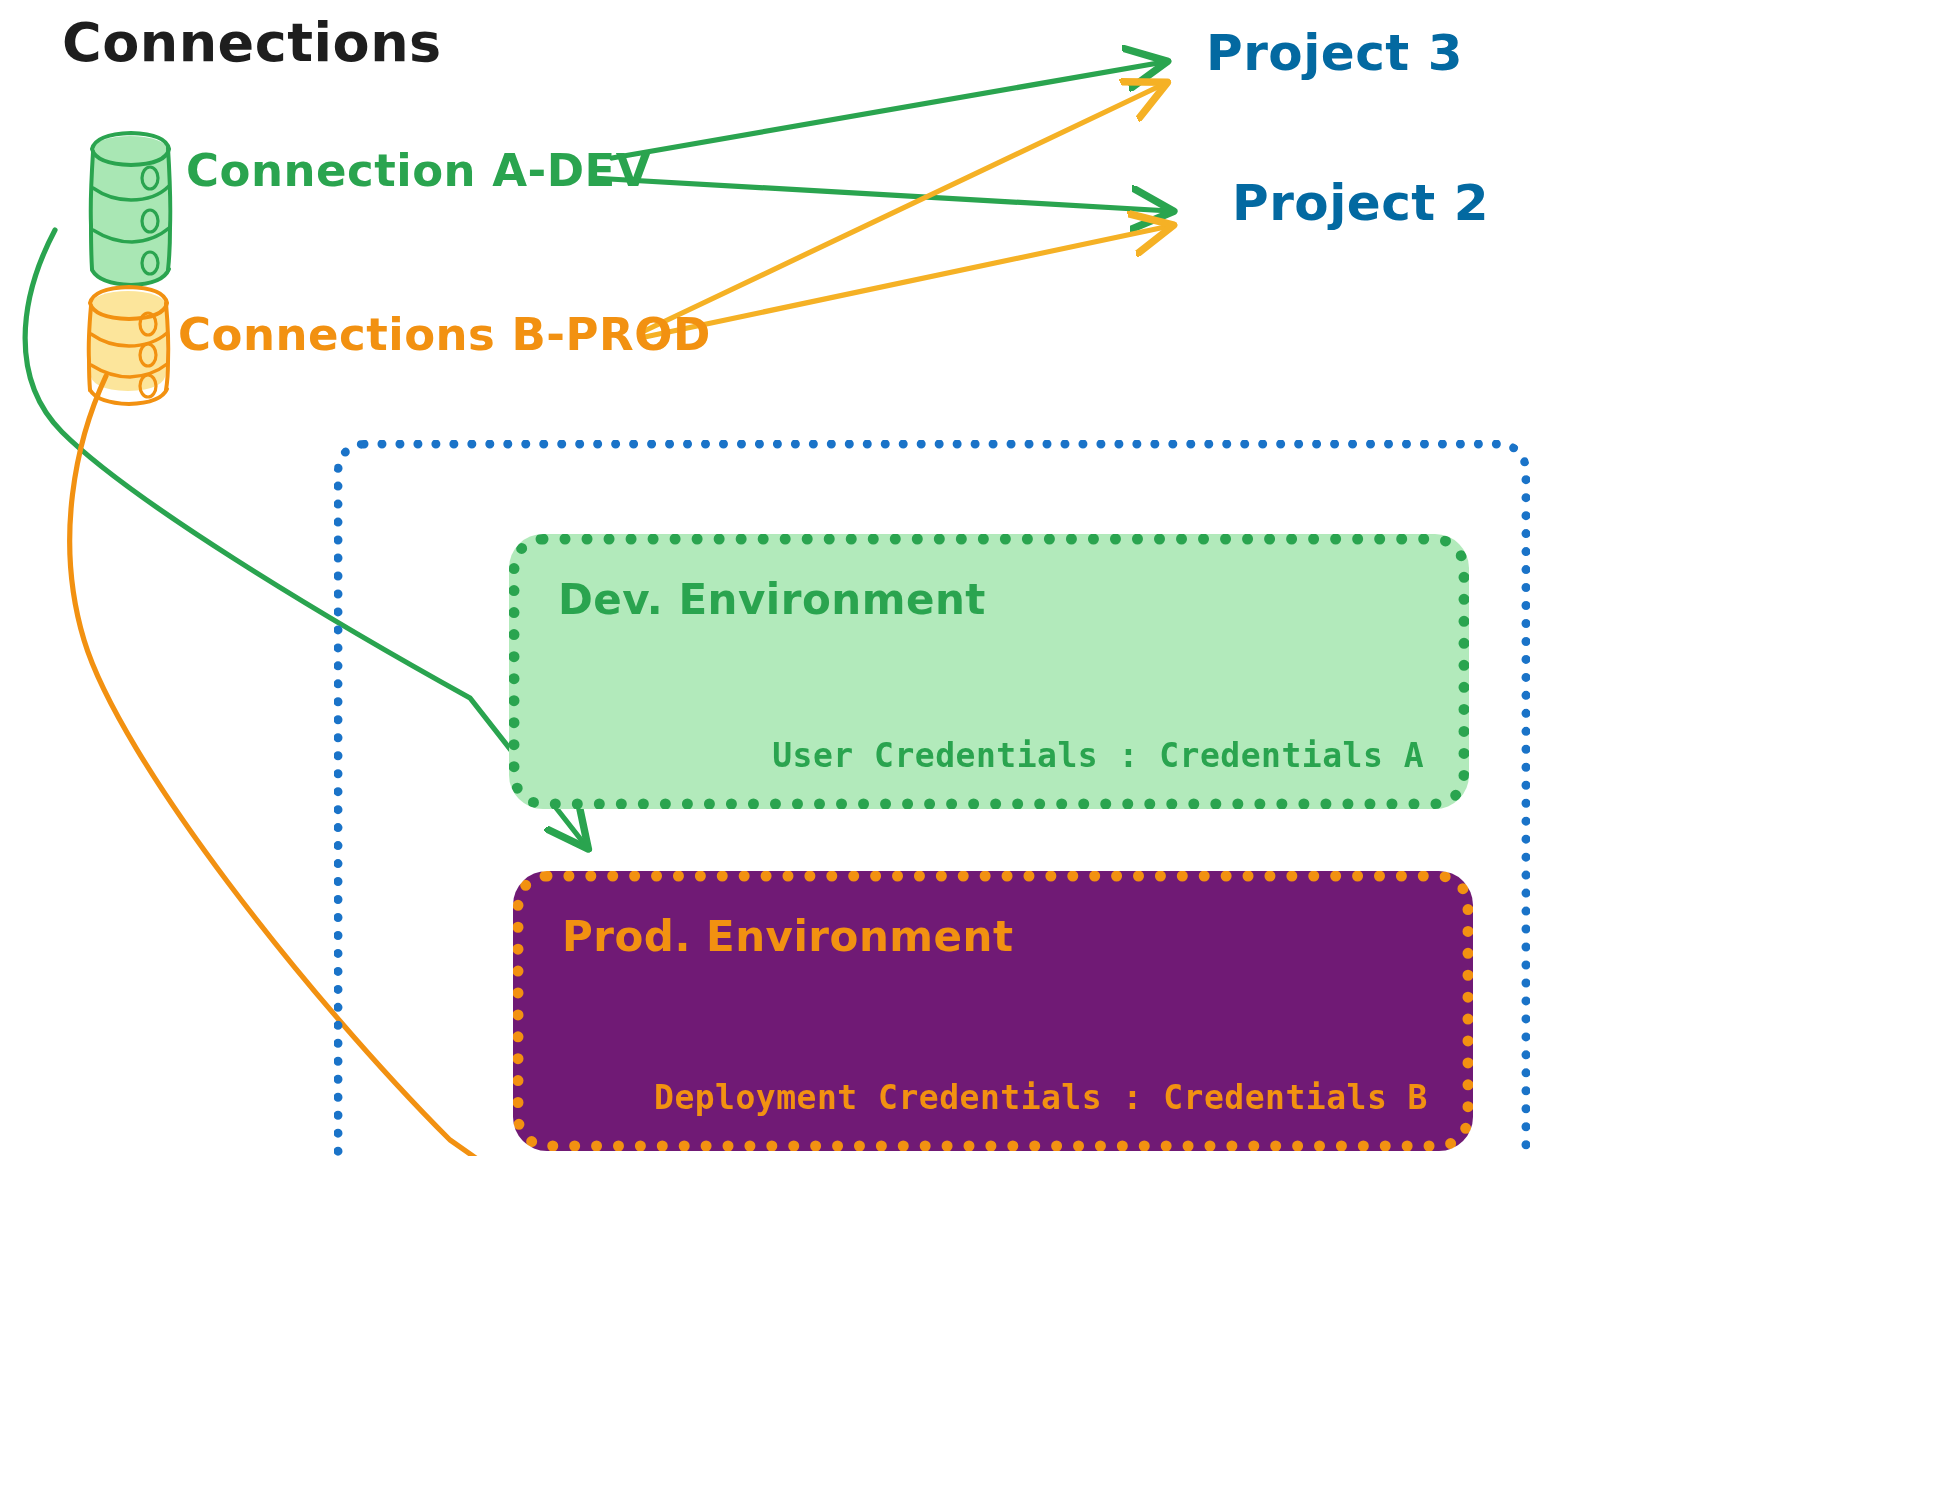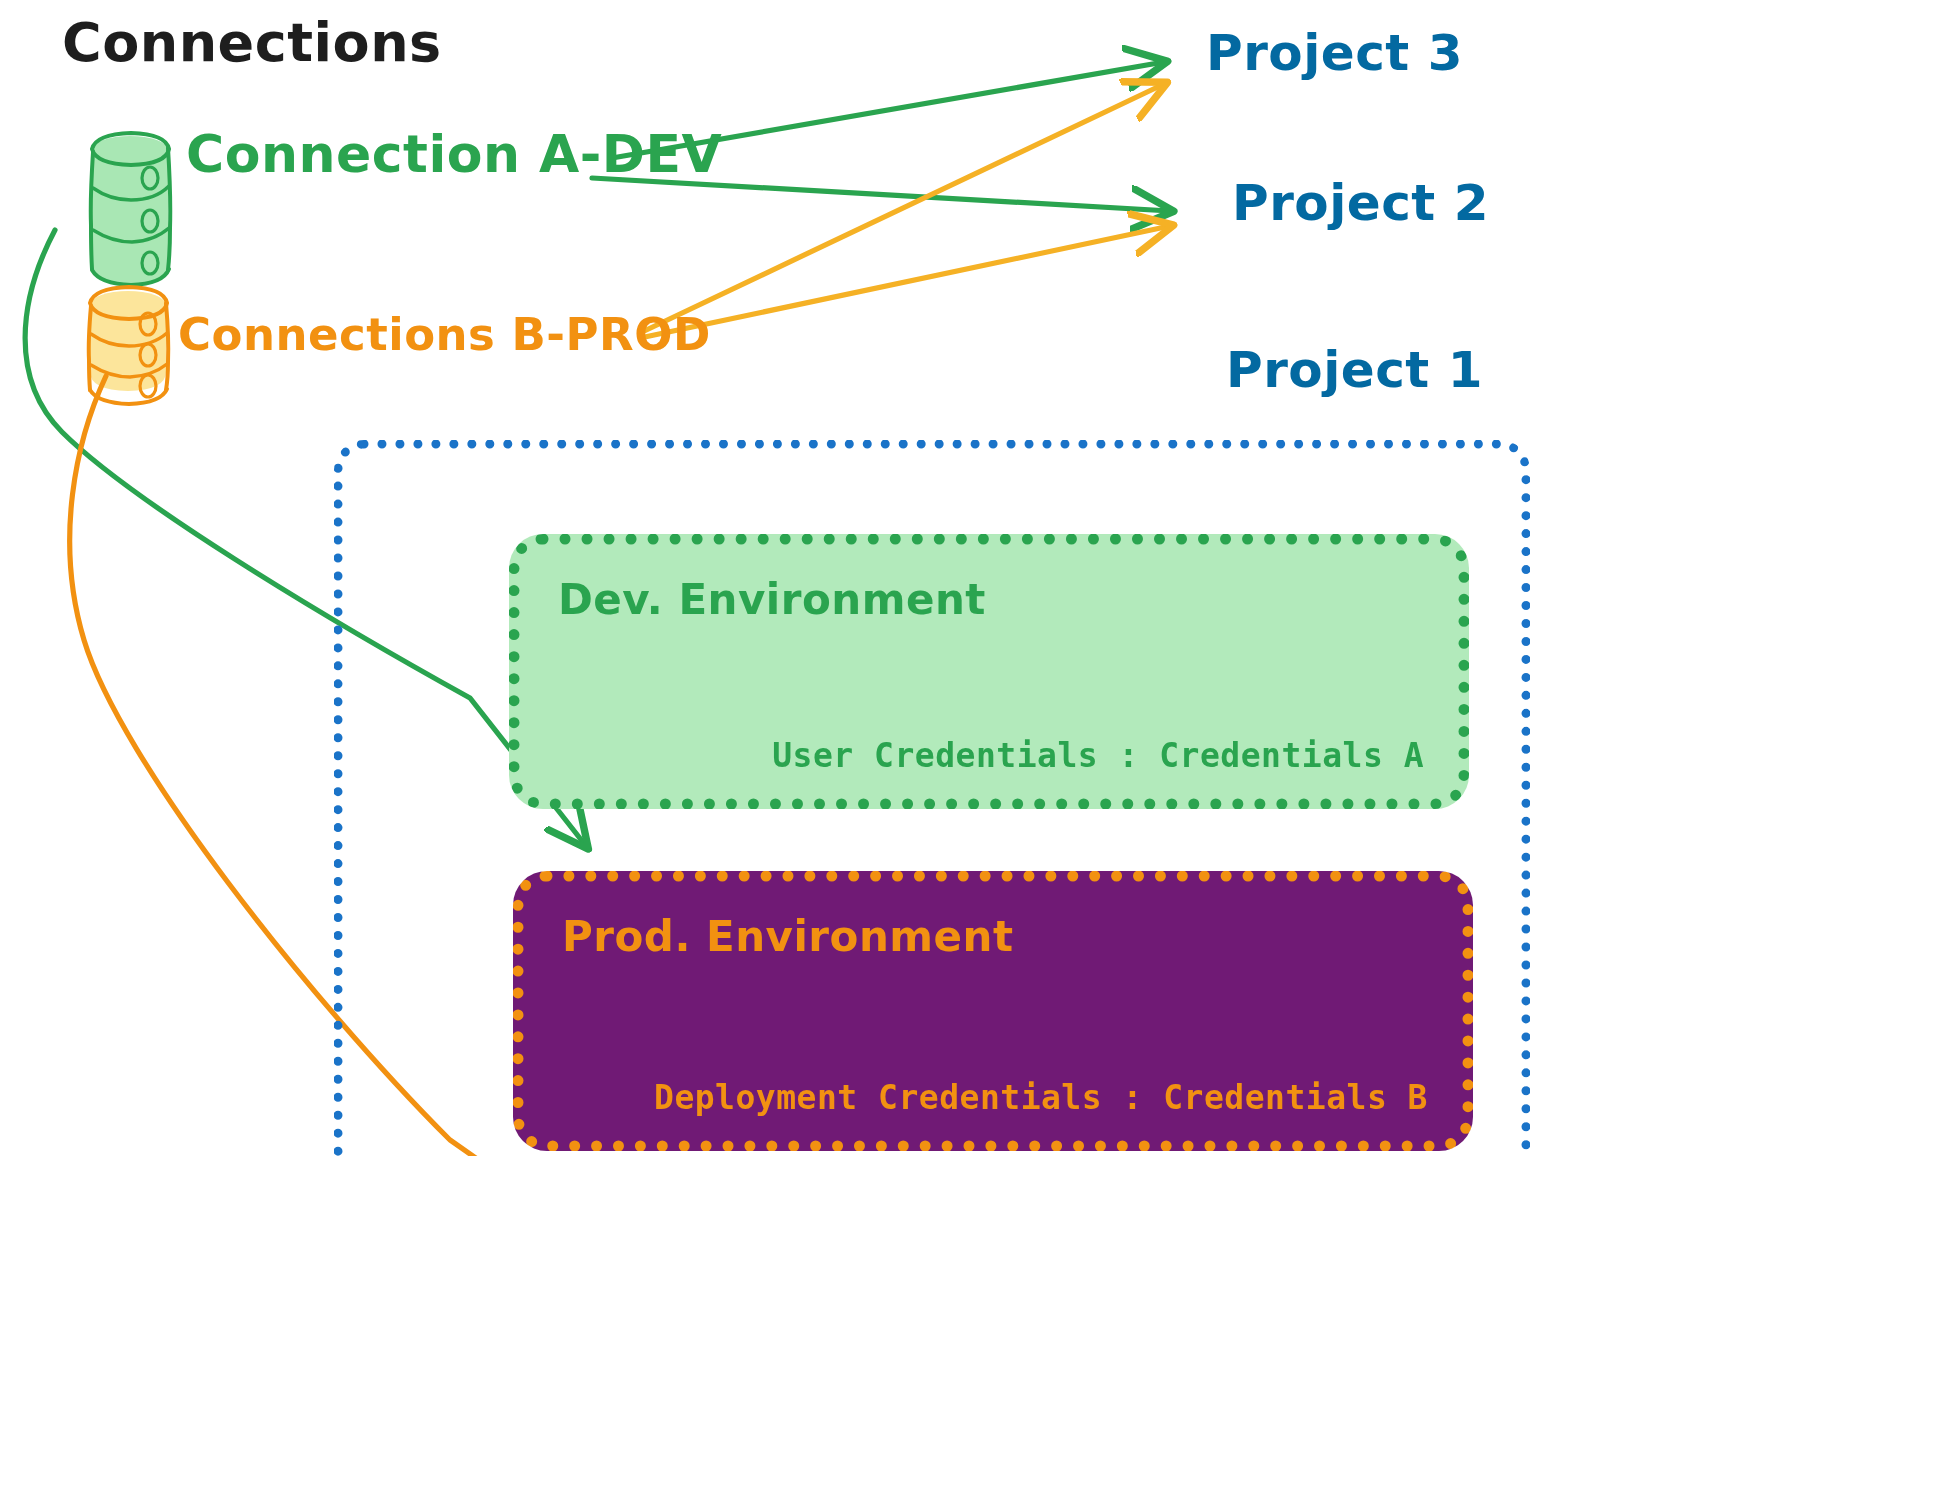--- a/index.html
+++ b/index.html
@@ -46,22 +46,22 @@
   #title {
     left: 62px;
     top: 16px;
     font-size: 54px;
     color: #1e1e1e;
   }
 
   
   #conn-a-label {
     left: 186px;
-    top: 128px;
-    font-size: 52px;
+    top: 148px;
+    font-size: 45px;
     color: #2aa44f;
   }
   #conn-b-label {
     left: 178px;
     top: 312px;
     font-size: 45px;
     color: #f29111;
   }
 
   
@@ -196,21 +196,20 @@
   <div class="lbl hand" id="title">Connections</div>
 
   <div class="lbl hand" id="conn-a-label">Connection A-DEV</div>
 
   <div class="lbl hand" id="conn-b-label">Connections B-PROD</div>
 
   <div class="lbl hand project-label" id="project-3">Project 3</div>
 
   <div class="lbl hand project-label" id="project-2">Project 2</div>
 
-  <div class="lbl hand project-label" id="project-1">Project 1</div>
 
   <div id="project1-container">
 
     <div class="env-box" id="dev-env-box" style="left:166px; top:85px;">
       <div class="hand env-title" id="dev-env-title">Dev. Environment</div>
       <div class="mono env-cred" id="dev-env-cred">User Credentials : Credentials A</div>
     </div>
 
     <div class="env-box" id="prod-env-box" style="left:170px; top:422px;">
       <div class="hand env-title" id="prod-env-title">Prod. Environment</div>

